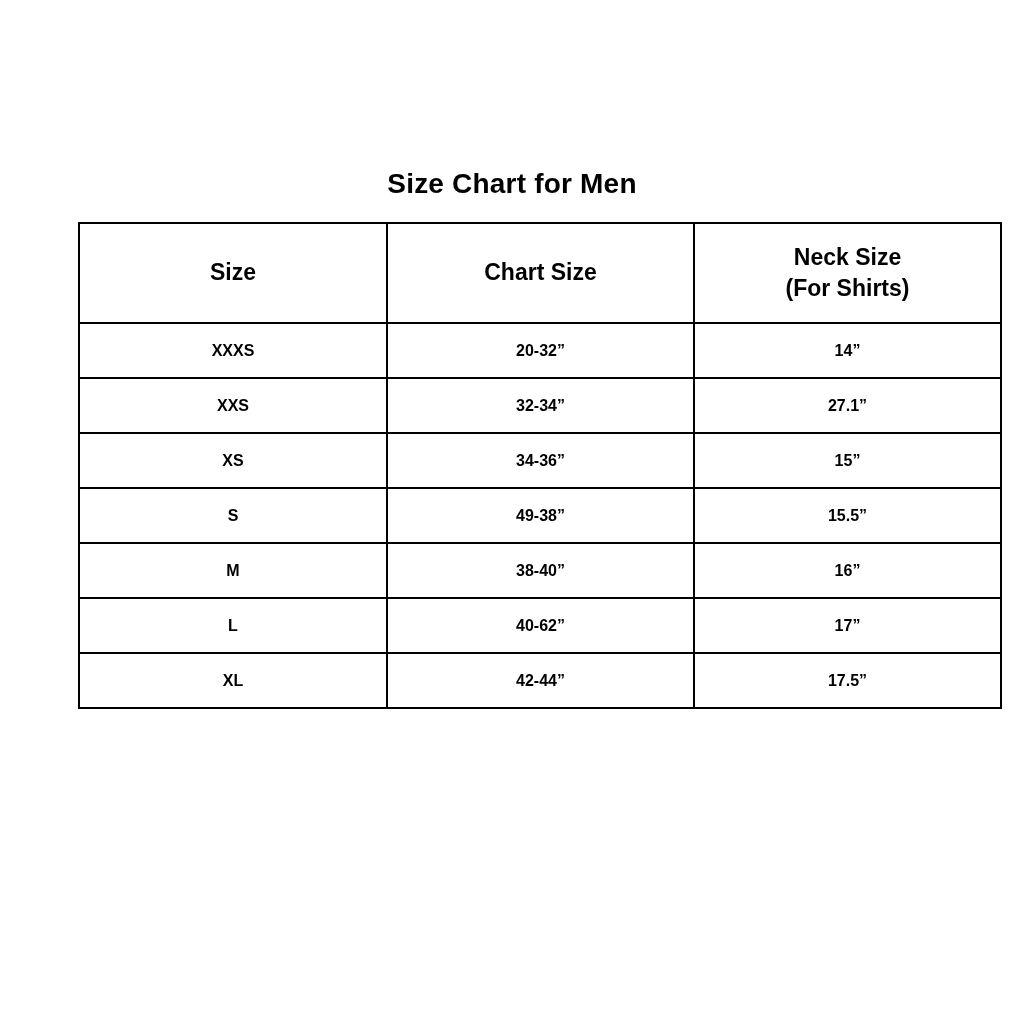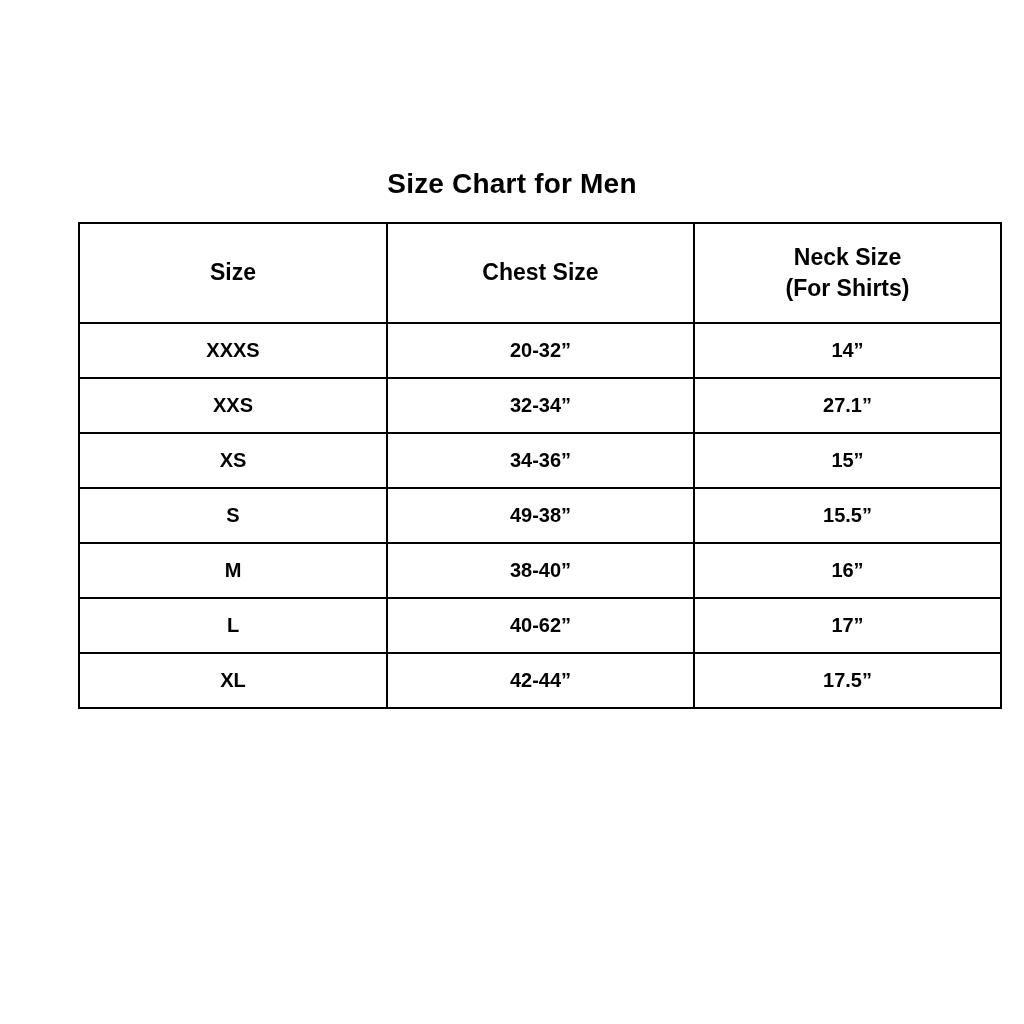--- a/index.html
+++ b/index.html
@@ -51,21 +51,21 @@
     color: #000000;
   }
   table.size-table thead th {
     height: 98px;
     font-size: 23px;
     line-height: 1.35;
     padding: 0 6px;
   }
   table.size-table tbody td {
     height: 53px;
-    font-size: 20px;
+    font-size: 16px;
     padding: 0 6px;
   }
   col.c-size { width: 308px; }
   col.c-chest { width: 307px; }
   col.c-neck { width: 307px; }
   .subhead {
     display: block;
     font-size: 23px;
     font-weight: bold;
   }
@@ -83,21 +83,21 @@
         <col class="c-size">
         <col class="c-chest">
         <col class="c-neck">
       </colgroup>
       <thead>
         <tr>
           <th>
             <span class="subhead">Size</span>
           </th>
           <th>
-            <span class="subhead">Chest Size</span>
+            <span class="subhead">Chart Size</span>
           </th>
           <th>
             <span class="subhead">Neck Size</span>
             <span class="subhead">(For Shirts)</span>
           </th>
         </tr>
       </thead>
       <tbody>
         <tr>
           <td>XXXS</td>

